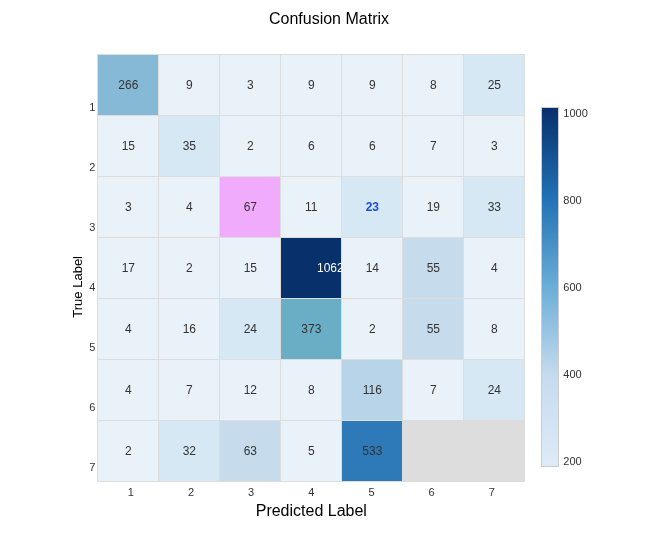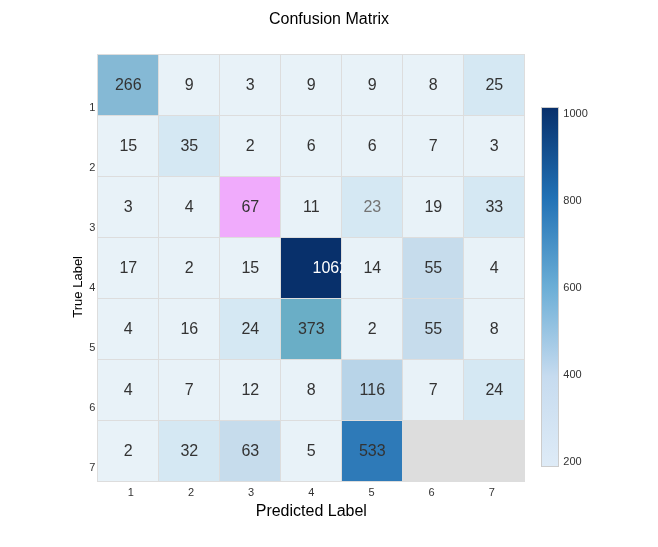--- a/index.html
+++ b/index.html
@@ -65,21 +65,21 @@
       grid-template-columns: repeat(7, 60px);
       grid-template-rows: repeat(7, 60px);
       gap: 1px;
       background: #ddd;
       border: 1px solid #ddd;
     }
     .cell {
       display: flex;
       align-items: center;
       justify-content: center;
-      font-size: 16px;
+      font-size: 12px;
       font-weight: normal;
       color: #333;
       background: #fff;
     }
     .x-ticks {
       display: flex;
       flex-direction: row;
       width: 421px;
       justify-content: space-around;
       margin-top: 4px;
@@ -148,21 +148,21 @@
           <div class="cell" style="background: rgb(213, 232, 243); color: rgb(51, 51, 51);">35</div>
           <div class="cell" style="background: rgb(232, 242, 248); color: rgb(51, 51, 51);">2</div>
           <div class="cell" style="background: rgb(232, 242, 248); color: rgb(51, 51, 51);">6</div>
           <div class="cell" style="background: rgb(232, 242, 248); color: rgb(51, 51, 51);">6</div>
           <div class="cell" style="background: rgb(232, 242, 248); color: rgb(51, 51, 51);">7</div>
           <div class="cell" style="background: rgb(232, 242, 248); color: rgb(51, 51, 51);">3</div>
           <div class="cell" style="background: rgb(232, 242, 248); color: rgb(51, 51, 51);">3</div>
           <div class="cell" style="background: rgb(232, 242, 248); color: rgb(51, 51, 51);">4</div>
           <div class="cell" style="background: #f0abfc; color: rgb(51, 51, 51);">67</div>
           <div class="cell" style="background: rgb(232, 242, 248); color: rgb(51, 51, 51);">11</div>
-          <div class="cell" style="background: rgb(213, 232, 243); color: #737373;">23</div>
+          <div class="cell" style="background: rgb(213, 232, 243); color: #1d4ed8; font-weight: bold;">23</div>
           <div class="cell" style="background: rgb(232, 242, 248); color: rgb(51, 51, 51);">19</div>
           <div class="cell" style="background: rgb(213, 232, 243); color: rgb(51, 51, 51);">33</div>
           <div class="cell" style="background: rgb(232, 242, 248); color: rgb(51, 51, 51);">17</div>
           <div class="cell" style="background: rgb(232, 242, 248); color: rgb(51, 51, 51);">2</div>
           <div class="cell" style="background: rgb(232, 242, 248); color: rgb(51, 51, 51);">15</div>
           <div class="cell" style="background: rgb(8, 48, 107); color: rgb(255, 255, 255); padding-left: 38px;">1062</div>
           <div class="cell" style="background: rgb(232, 242, 248); color: rgb(51, 51, 51);">14</div>
           <div class="cell" style="background: rgb(198, 220, 236); color: rgb(51, 51, 51);">55</div>
           <div class="cell" style="background: rgb(232, 242, 248); color: rgb(51, 51, 51);">4</div>
           <div class="cell" style="background: rgb(232, 242, 248); color: rgb(51, 51, 51);">4</div>

